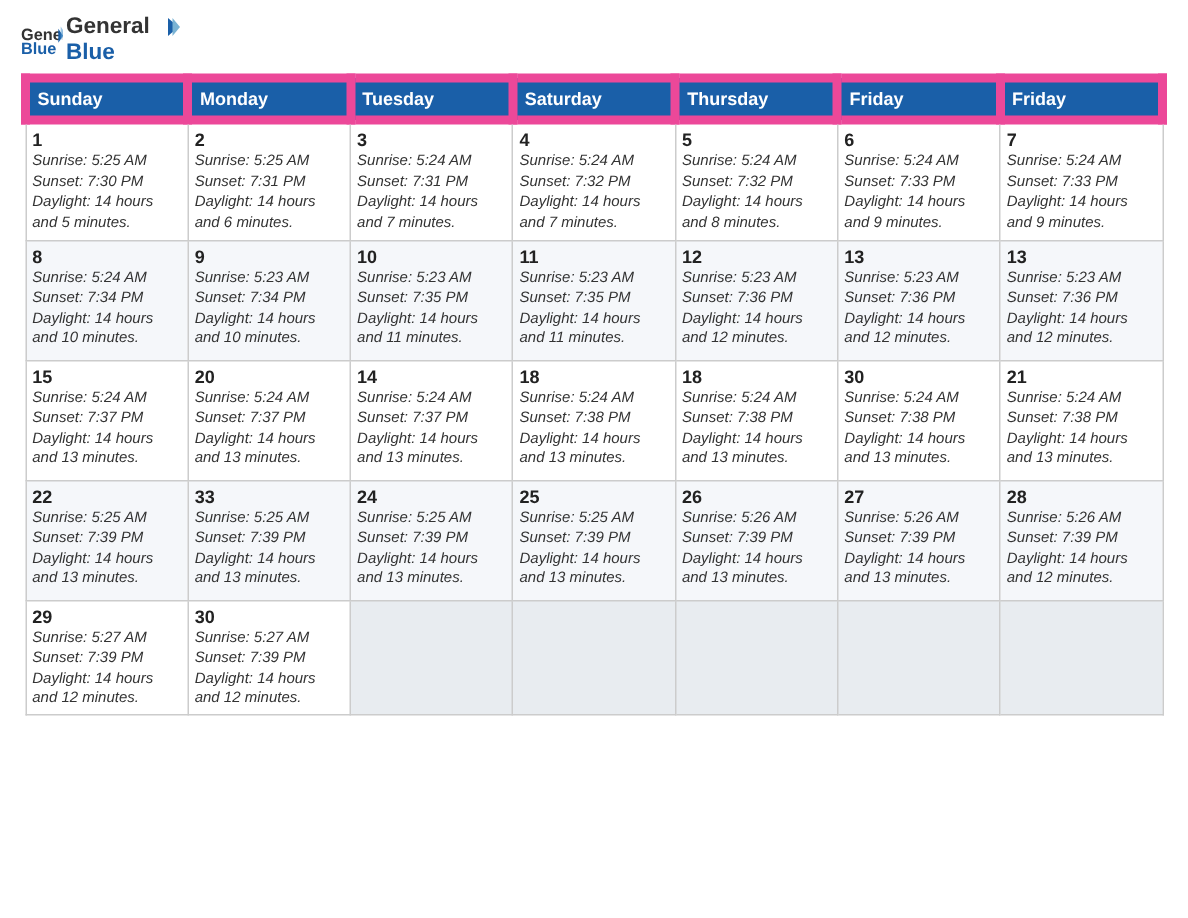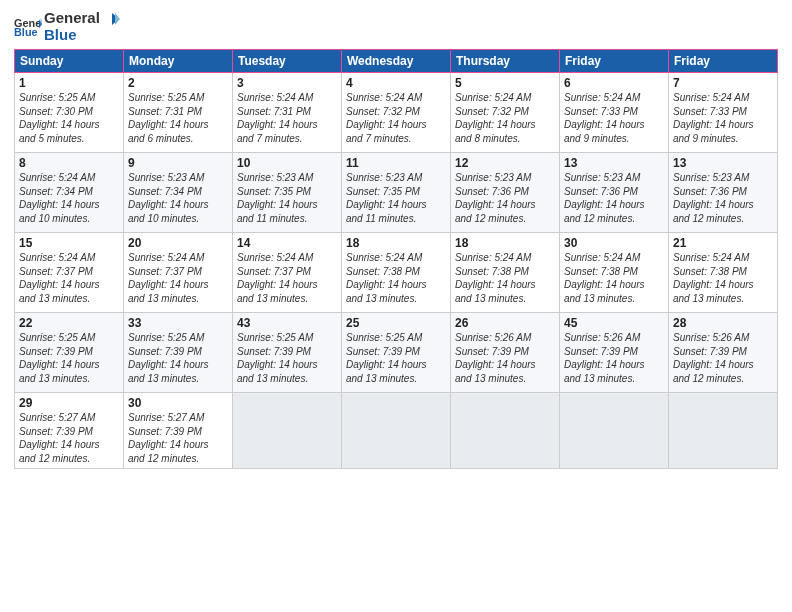--- a/index.html
+++ b/index.html
@@ -49,21 +49,21 @@
       border-collapse: collapse;
       table-layout: fixed;
     }
     .calendar th {
       background: #1a5fa8;
       color: #fff;
       padding: 4px 5px;
       font-size: 12px;
       font-weight: bold;
       text-align: left;
-      border: 1px solid #ec4899;
+      border: 6px solid #ec4899;
     }
     .calendar td {
       border: 1px solid #ccc;
       vertical-align: top;
       padding: 3px 4px;
       height: 80px;
       background: #fff;
     }
     .calendar tr:nth-child(even) td {
       background: #f5f7fa;
@@ -113,21 +113,21 @@
       <div class="subtitle"></div>
     </div>
   </div>
 
   <table class="calendar">
     <thead>
       <tr>
         <th>Sunday</th>
         <th>Monday</th>
         <th>Tuesday</th>
-        <th>Wednesday</th>
+        <th>Saturday</th>
         <th>Thursday</th>
         <th>Friday</th>
         <th>Friday</th>
       </tr>
     </thead>
     <tbody id="calendar-body">
     <tr>
           <td>
   <span class="day-num">1</span>
   <span class="day-info">Sunrise: 5:25 AM<br>Sunset: 7:30 PM<br>Daylight: 14 hours and 5 minutes.</span>
@@ -220,33 +220,33 @@
         <tr>
           <td>
     <span class="day-num">22</span>
     <span class="day-info">Sunrise: 5:25 AM<br>Sunset: 7:39 PM<br>Daylight: 14 hours and 13 minutes.</span>
   </td>
           <td>
     <span class="day-num">33</span>
     <span class="day-info">Sunrise: 5:25 AM<br>Sunset: 7:39 PM<br>Daylight: 14 hours and 13 minutes.</span>
   </td>
           <td>
-    <span class="day-num">43</span>
+    <span class="day-num">24</span>
     <span class="day-info">Sunrise: 5:25 AM<br>Sunset: 7:39 PM<br>Daylight: 14 hours and 13 minutes.</span>
   </td>
           <td>
     <span class="day-num">25</span>
     <span class="day-info">Sunrise: 5:25 AM<br>Sunset: 7:39 PM<br>Daylight: 14 hours and 13 minutes.</span>
   </td>
           <td>
     <span class="day-num">26</span>
     <span class="day-info">Sunrise: 5:26 AM<br>Sunset: 7:39 PM<br>Daylight: 14 hours and 13 minutes.</span>
   </td>
           <td>
-    <span class="day-num">45</span>
+    <span class="day-num">27</span>
     <span class="day-info">Sunrise: 5:26 AM<br>Sunset: 7:39 PM<br>Daylight: 14 hours and 13 minutes.</span>
   </td>
           <td>
     <span class="day-num">28</span>
     <span class="day-info">Sunrise: 5:26 AM<br>Sunset: 7:39 PM<br>Daylight: 14 hours and 12 minutes.</span>
   </td>
         </tr>
         <tr class="last-row">
           <td>
     <span class="day-num">29</span>

